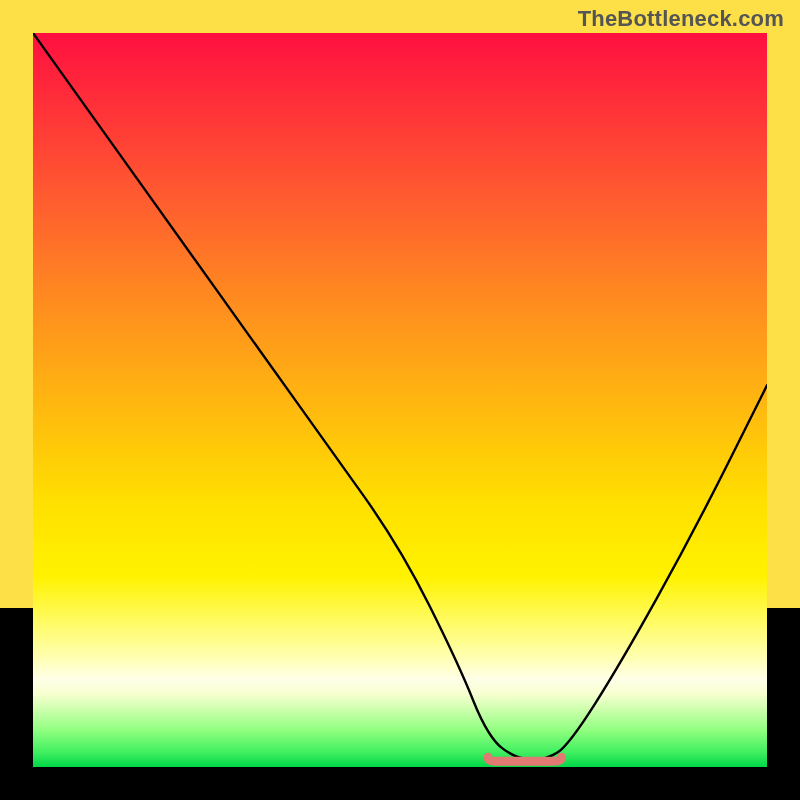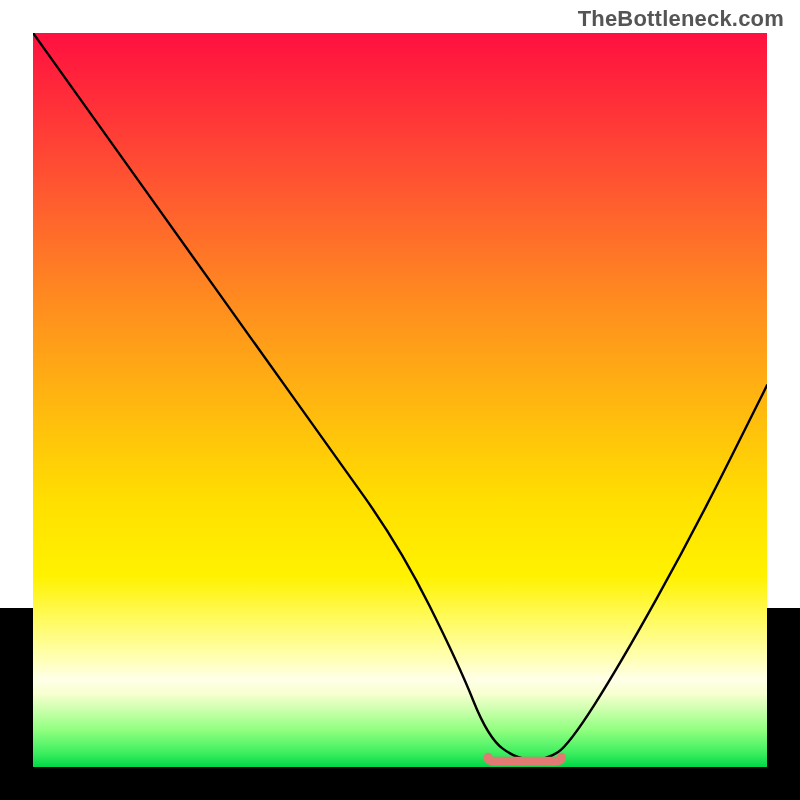--- a/index.html
+++ b/index.html
@@ -8,21 +8,21 @@
     width: 800px;
     height: 800px;
     background: #000;
     font-family: Arial, Helvetica, sans-serif;
     overflow: hidden;
   }
   .frame {
     position: relative;
     width: 800px;
     height: 608px;
-    background: #ffffff;
+    background: #fde047;
   }
   .watermark {
     position: absolute;
     top: 6px;
     right: 16px;
     color: #555;
     font-size: 22px;
     font-weight: 600;
     letter-spacing: 0.2px;
     z-index: 5;

